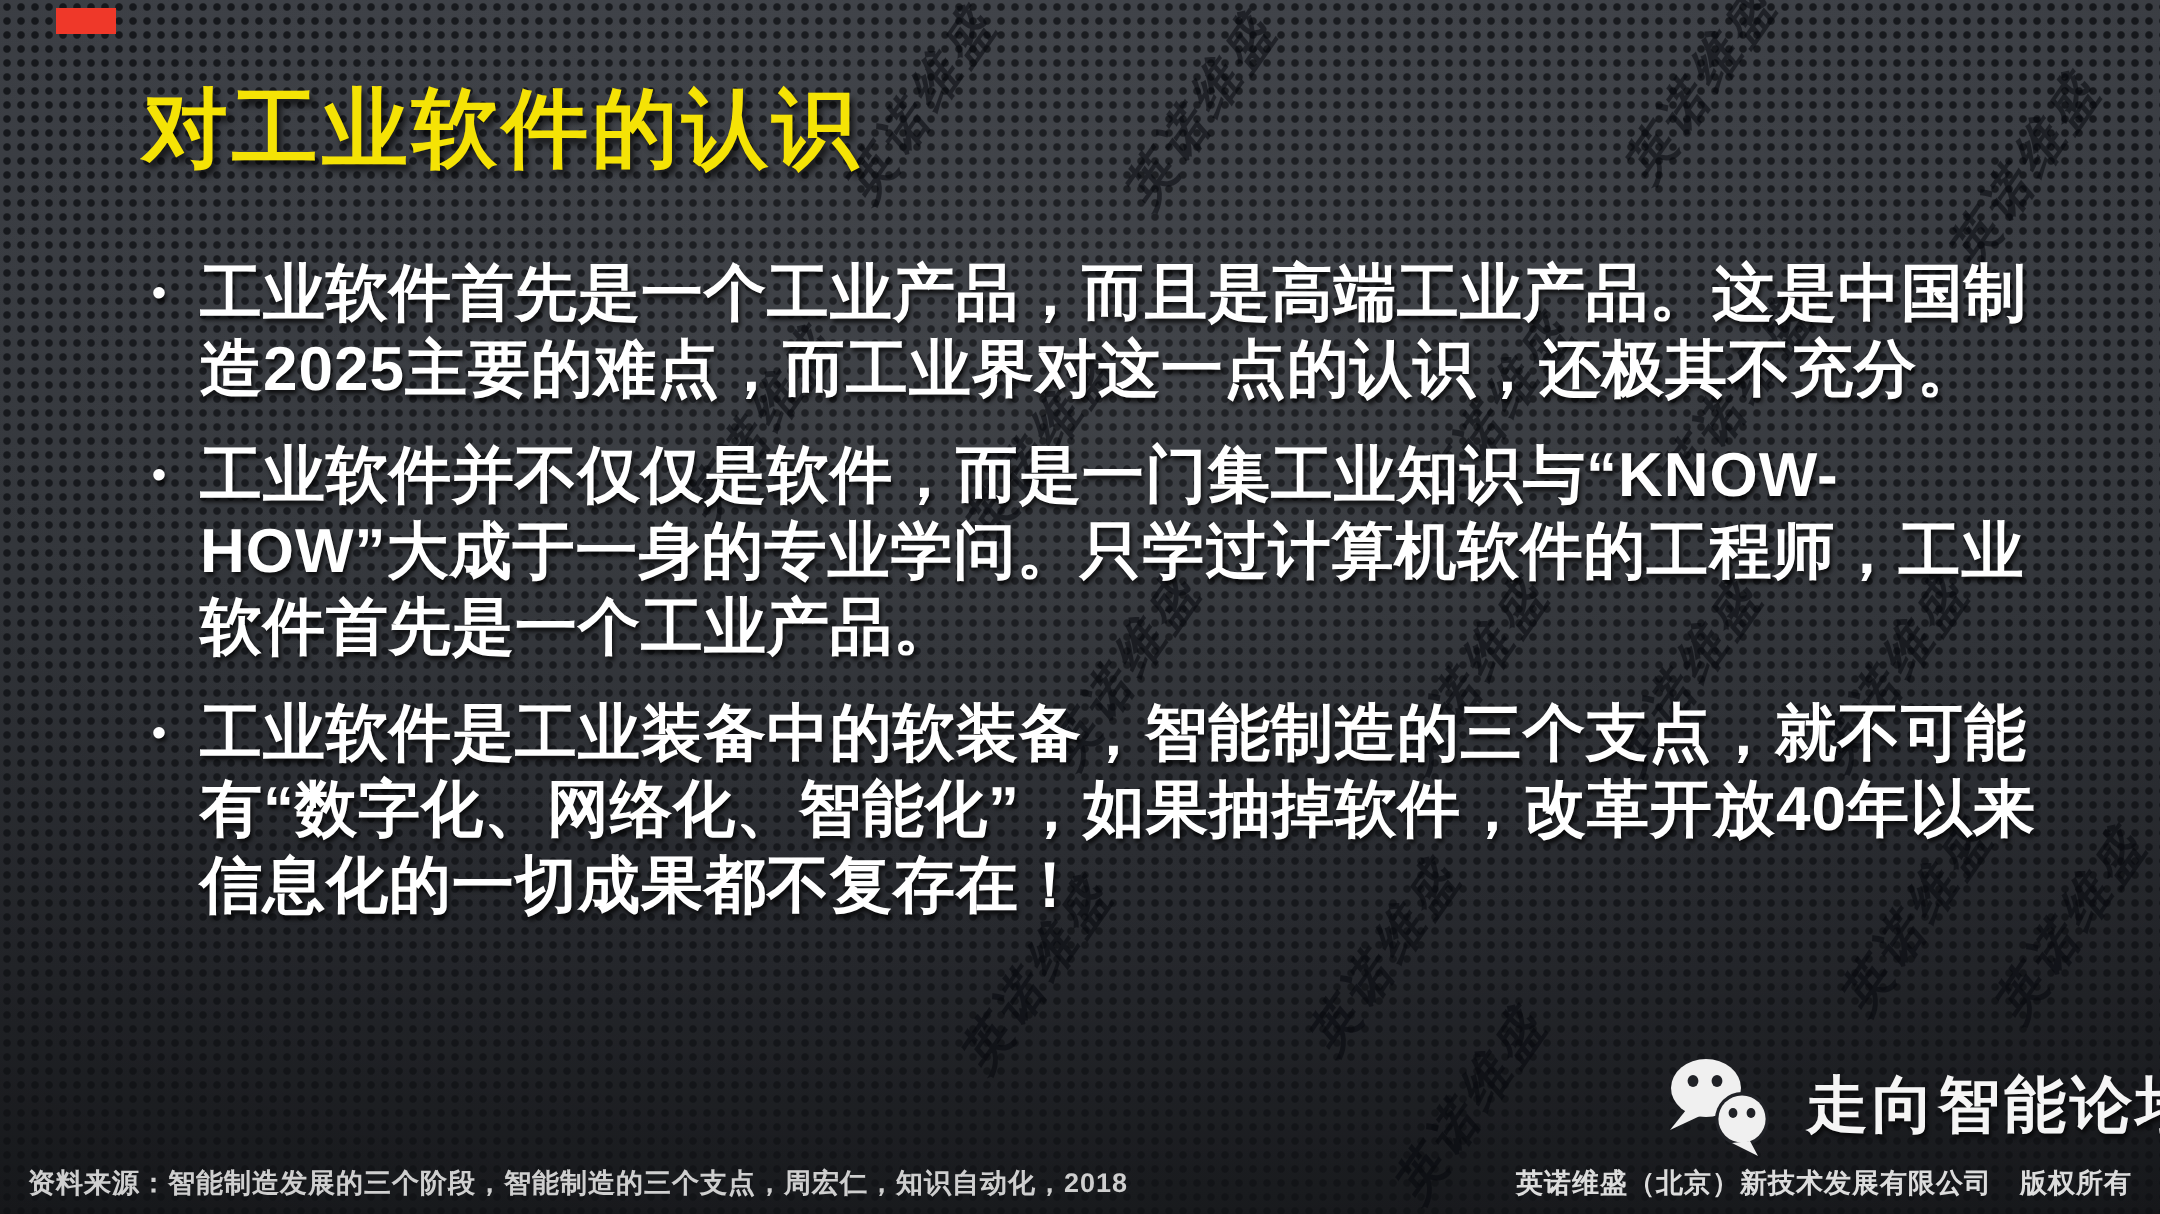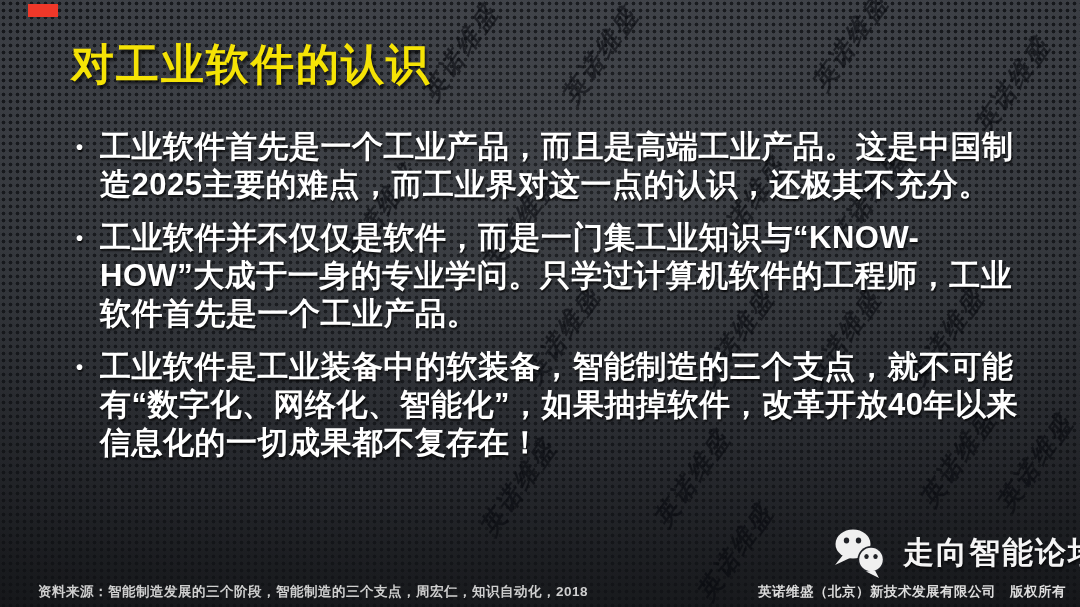--- a/index.html
+++ b/index.html
@@ -62,21 +62,21 @@
     color:#f5f5f5;font-size:31px;font-weight:700;letter-spacing:2px;
     text-shadow:1px 2px 2px rgba(0,0,0,0.7);
     white-space:nowrap;
   }
   .wechat-icon{display:block;}
   .footer{
     position:absolute;left:0;right:0;bottom:6px;z-index:4;
     display:flex;justify-content:space-between;align-items:baseline;
     padding:0 14px;
     font-size:13.5px;font-weight:700;letter-spacing:0.5px;
-    color:#cfcfcf;white-space:nowrap;margin-left:24px;
+    color:#cfcfcf;white-space:nowrap;
   }
   .footer .copyright{color:#dcdcdc;font-family:Liberation Serif, serif;}
 </style>
 </head>
 <body>
 
 <div class="slide">
 
   <div class="vignette"></div>
 

